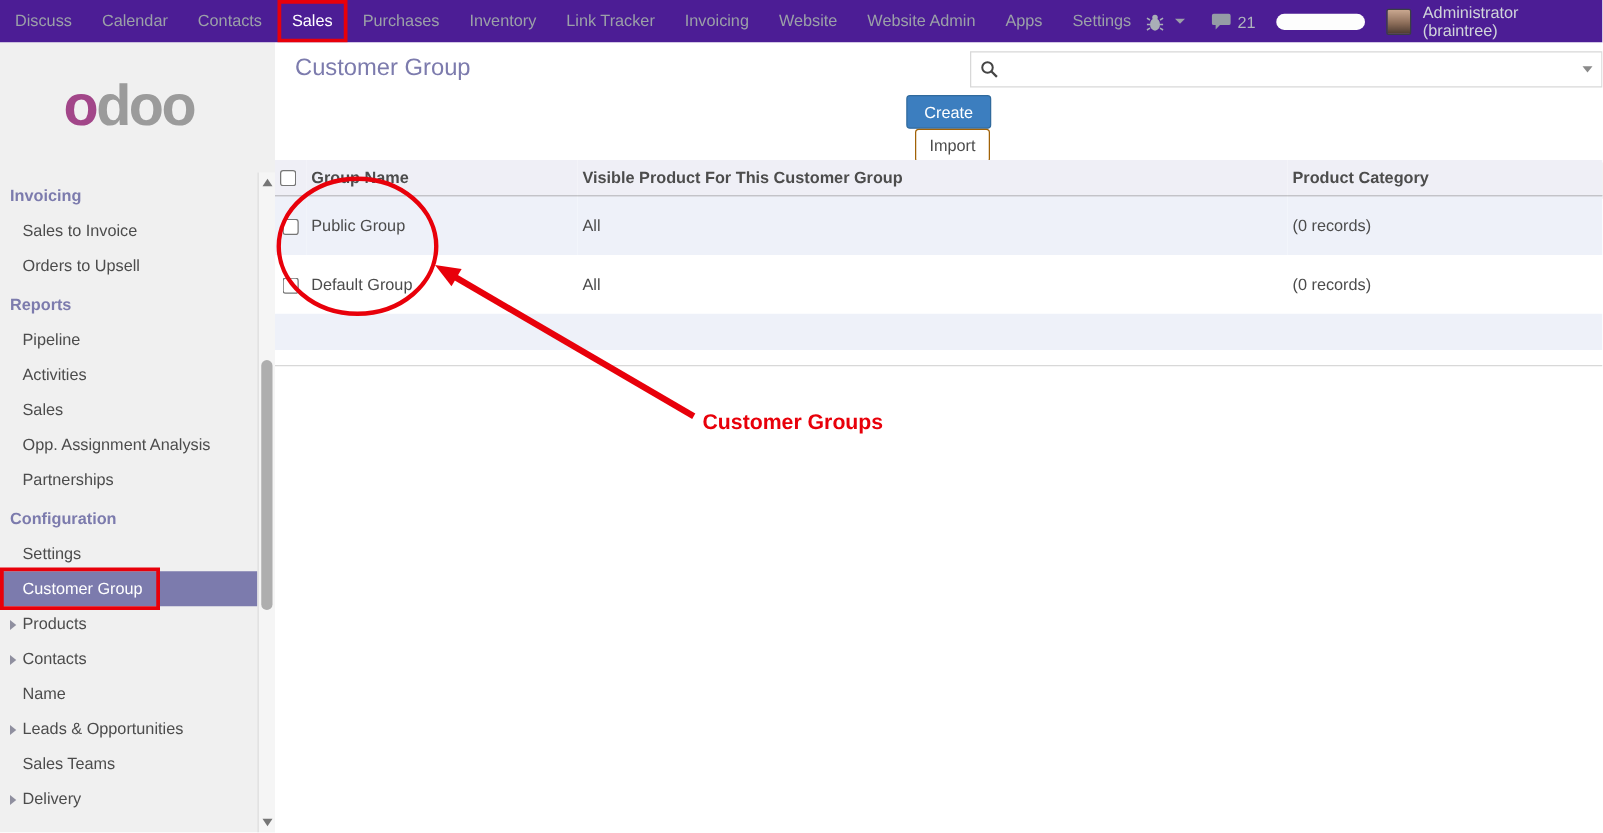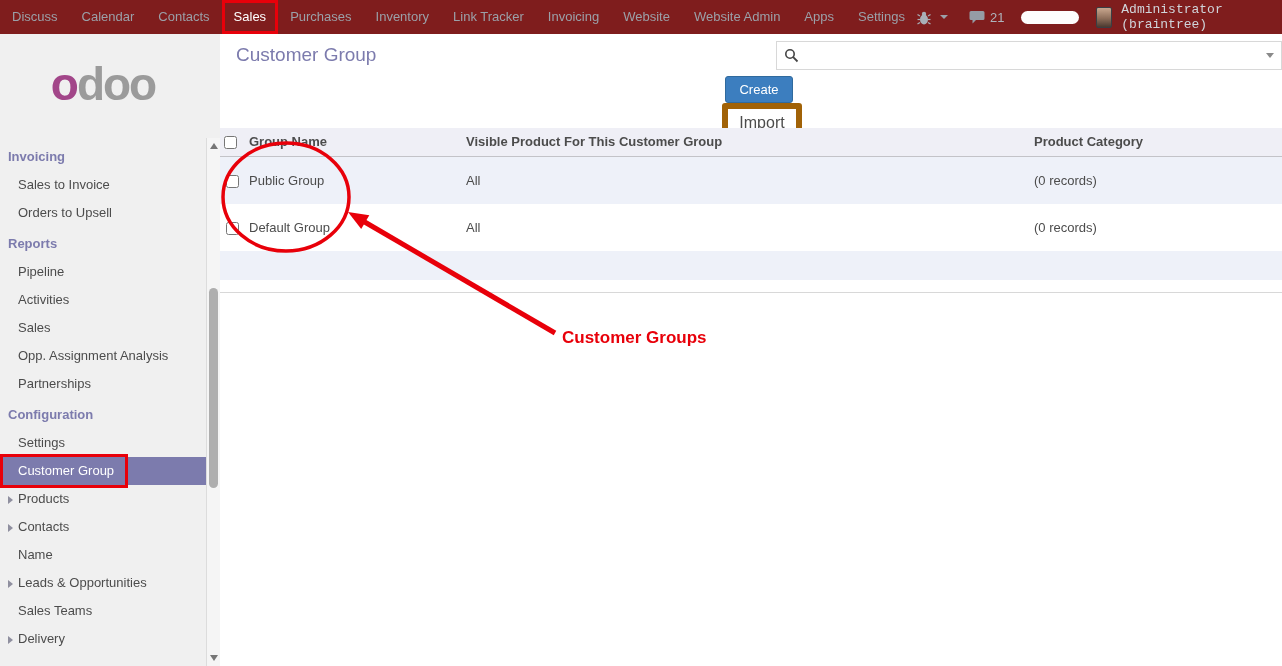--- a/index.html
+++ b/index.html
@@ -1,30 +1,30 @@
 <!DOCTYPE html>
 <html><head>
 <meta charset="utf-8">
 <style>
   * { box-sizing: border-box; margin: 0; padding: 0; }
   html,body { width:1282px; height:666px; overflow:hidden; }
   body { font-family:"Liberation Sans", sans-serif; background:#fff; position:relative; }
 
   
-  .topnav { height:34px; background:#7f1d1d; display:flex; align-items:stretch; font-size:13px; color:#9ba0a8; }
+  .topnav { height:34px; background:#4c1d95; display:flex; align-items:stretch; font-size:13px; color:#9ba0a8; }
   .nav-items { display:flex; }
   .nav-item { line-height:34px; padding:0 12px; cursor:pointer; white-space:nowrap; }
   .nav-item.active { color:#fff; outline:3px solid #e8000a; outline-offset:-3px; }
   .nav-right { margin-left:auto; display:flex; align-items:center; gap:9px; padding-right:10px; }
   .caret-sm { width:0; height:0; border-top:4px solid #9ba0a8; border-left:4px solid transparent; border-right:4px solid transparent; display:inline-block; }
   .msg-wrap { display:flex; align-items:center; gap:4px;padding-left:12px; }
   .msg-count { color:#aeb4bc; }
   .pill { width:74px; height:13px; background:#fdfdfd; border-radius:7px; margin:0 8px; }
   .avatar { width:21px; height:21px; border-radius:2px; background:linear-gradient(180deg,#c9a78f 0%, #8d6e5a 55%, #4c3a30 100%); border:1px solid #3a3e44; }
-  .user-name { color:#d0d4da;font-family:Liberation Mono, monospace; }
+  .user-name { color:#d0d4da; }
 
   
   .page { display:flex; height:632px; }
 
   
   .sidebar { width:220px; background:#f0f0f0; position:relative; flex:none; }
   .sidebar-inner { padding-right:14px; }
   .logo { height:100px; display:flex; align-items:center; justify-content:center; font-size:46px; font-weight:bold; letter-spacing:-2px; user-select:none; }
   .logo .o1 { color:#a24689; }
   .logo .rest { color:#9b9b9b; }
@@ -45,21 +45,21 @@
   
   .main { flex:1; min-width:0; display:flex; flex-direction:column; background:#fff; }
   .cp-top { height:42px; display:flex; align-items:center; padding-left:16px; }
   .page-title { font-size:19px; color:#7c7bad; }
   .searchview { margin-left:auto; width:506px; height:29px; border:1px solid #d8d8d8; background:#fff; display:flex; align-items:center; padding:0 7px; }
   .search-input { flex:1; border:none; outline:none; font-size:14px; font-family:inherit; color:#333; padding:0 5px; background:transparent; }
   .caret-down { width:0; height:0; border-top:5px solid #8a8a8a; border-left:4px solid transparent; border-right:4px solid transparent; }
 
   .cp-buttons { height:52px; display:flex; align-items:center; padding-left:16px;flex-direction:column; }
   .btn-create { background:#3c7ebf; border:1px solid #306a9d; color:#fff; font-size:13px; padding:5px 13px; border-radius:3px; cursor:pointer; font-family:inherit; }
-  .btn-import { background:#fff; border:6px solid #a16207; color:#4c4c4c; font-size:16px; padding:5px 11px; border-radius:3px; margin-left:6px; cursor:pointer; font-family:inherit; }
+  .btn-import { background:#fff; border:1px solid #a16207; color:#4c4c4c; font-size:13px; padding:5px 11px; border-radius:3px; margin-left:6px; cursor:pointer; font-family:inherit; }
   .pager-area { margin-left:auto; display:flex; align-items:flex-start; }
   .pager-text { font-size:13px; color:#4c4c4c; margin-right:14px; }
   .switcher { display:flex; }
   .sw-btn { width:34px; height:29px; border:1px solid #c9c9c9; background:#fff; display:flex; align-items:center; justify-content:center; cursor:pointer; }
   .sw-btn + .sw-btn { margin-left:-1px; }
   .sw-btn.active { background:#e3e3e3; }
 
   
   table.list { width:100%; border-collapse:collapse; table-layout:fixed; font-size:13px; color:#4c4c4c; }
   table.list th { background:#efeff6; border-bottom:1px solid #c3c3c8; text-align:left; font-weight:bold; height:28px; padding:0 4px; }

